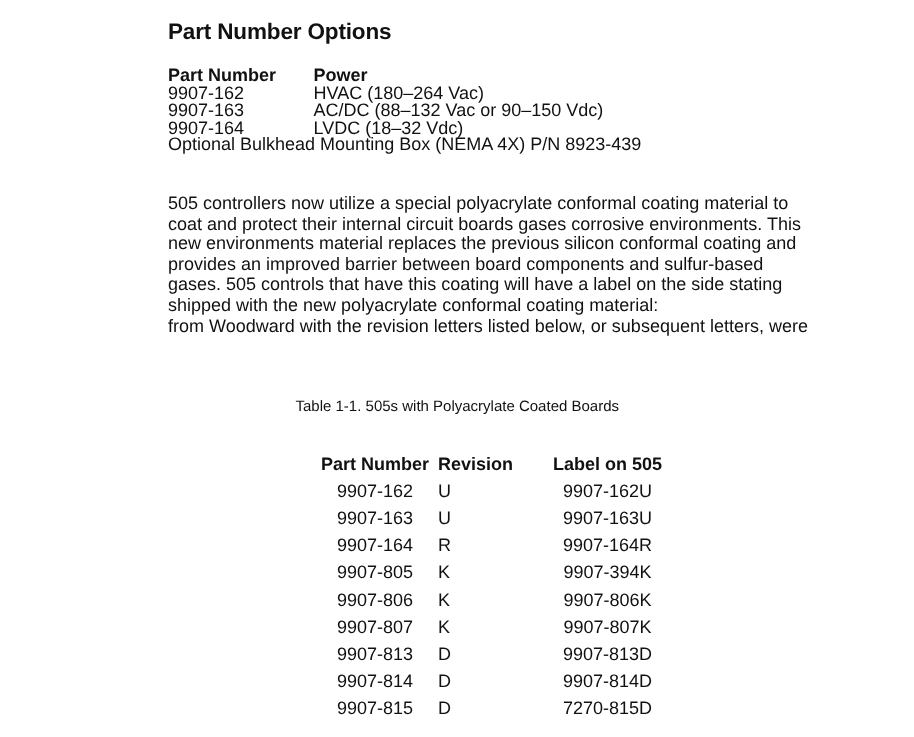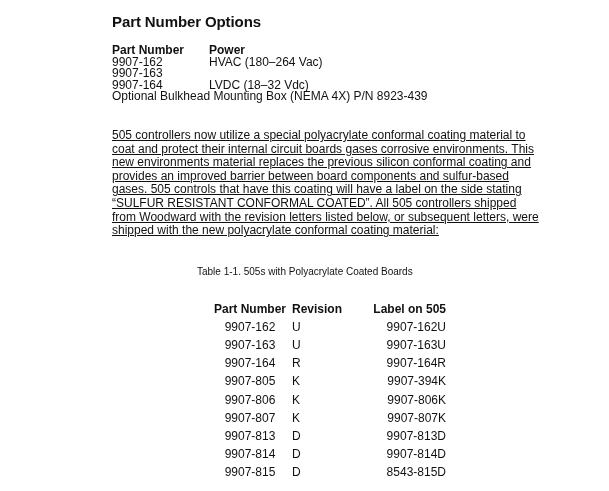--- a/index.html
+++ b/index.html
@@ -45,21 +45,20 @@
     .opt-row .c1 { width: 97px; }
     .opt-row.head { font-weight: bold; }
     .opt-note { white-space: nowrap; height: 11.6px; }
     .para {
       position: absolute;
       left: 0;
       top: 129px;
       width: 490px;
       font-size: 12px;
       line-height: 13.6px;
-      text-decoration: underline;
     }
     .para-line { white-space: nowrap; height: 13.6px; }
     .caption {
       position: absolute;
       left: 85px;
       top: 266px;
       font-size: 10px;
       white-space: nowrap;
     }
     .table {
@@ -70,57 +69,57 @@
     }
     .t-row {
       display: flex;
       height: 18.1px;
       align-items: center;
       white-space: nowrap;
     }
     .t-row.head { font-weight: bold; }
     .t-row .col1 { width: 84px; text-align: center; }
     .t-row .col2 { width: 72px; }
-    .t-row .col3 { width: 82px; text-align: right; }
+    .t-row .col3 { width: 82px; text-align: center; }
   </style>
 </head>
 <body>
 
 <div class="page">
 
   <div class="heading">Part Number Options</div>
 
   <div class="options">
     <div class="opt-row head">
       <span class="c1">Part Number</span>
       <span class="c2">Power</span>
     </div>
     <div class="opt-row">
       <span class="c1">9907-162</span>
       <span class="c2">HVAC (180–264 Vac)</span>
     </div>
     <div class="opt-row">
       <span class="c1">9907-163</span>
+      <span class="c2">AC/DC (88–132 Vac or 90–150 Vdc)</span>
     </div>
     <div class="opt-row">
       <span class="c1">9907-164</span>
       <span class="c2">LVDC (18–32 Vdc)</span>
     </div>
     <div class="opt-note">Optional Bulkhead Mounting Box (NEMA 4X) P/N 8923-439</div>
   </div>
 
   <div class="para">
     <div class="para-line">505 controllers now utilize a special polyacrylate conformal coating material to</div>
     <div class="para-line">coat and protect their internal circuit boards gases corrosive environments. This</div>
     <div class="para-line">new environments material replaces the previous silicon conformal coating and</div>
     <div class="para-line">provides an improved barrier between board components and sulfur-based</div>
     <div class="para-line">gases. 505 controls that have this coating will have a label on the side stating</div>
-    <div class="para-line">“SULFUR RESISTANT CONFORMAL COATED”. All 505 controllers shipped</div>
+    <div class="para-line">shipped with the new polyacrylate conformal coating material:</div>
     <div class="para-line">from Woodward with the revision letters listed below, or subsequent letters, were</div>
-    <div class="para-line">shipped with the new polyacrylate conformal coating material:</div>
   </div>
 
   <div class="caption">Table 1-1. 505s with Polyacrylate Coated Boards</div>
 
   <div class="table">
     <div class="t-row head">
       <span class="col1">Part Number</span>
       <span class="col2">Revision</span>
       <span class="col3">Label on 505</span>
     </div>
@@ -160,17 +159,17 @@
       <span class="col3">9907-813D</span>
     </div>
     <div class="t-row">
       <span class="col1">9907-814</span>
       <span class="col2">D</span>
       <span class="col3">9907-814D</span>
     </div>
     <div class="t-row">
       <span class="col1">9907-815</span>
       <span class="col2">D</span>
-      <span class="col3">8543-815D</span>
+      <span class="col3">7270-815D</span>
     </div>
   </div>
 
 </div>
 
 </body></html>

